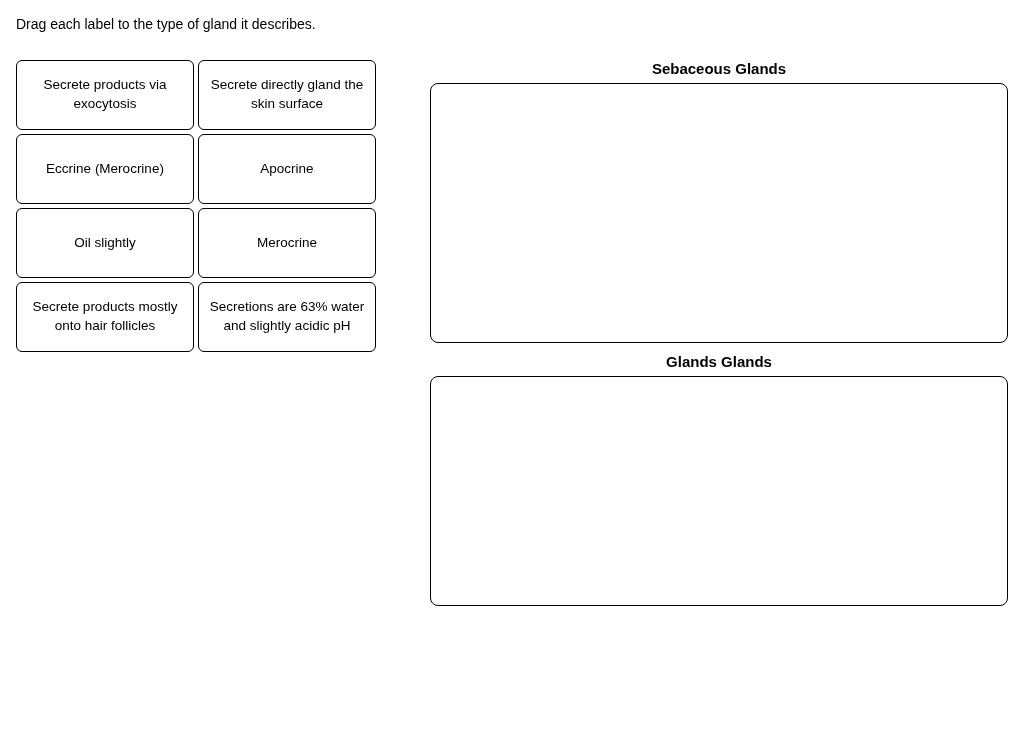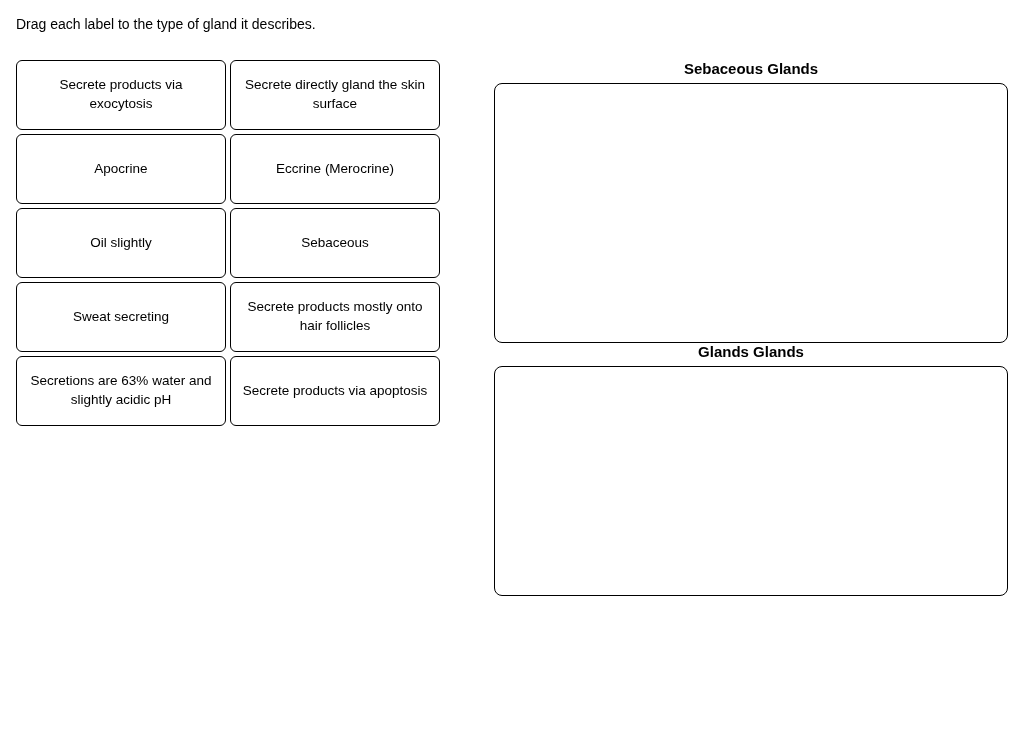--- a/index.html
+++ b/index.html
@@ -27,21 +27,21 @@
     .main-layout {
       display: flex;
       gap: 40px;
       align-items: flex-start;
     }
 
     .labels-panel {
       display: grid;
       grid-template-columns: 1fr 1fr;
       gap: 4px;
-      width: 424px;
+      width: 360px;
       flex-shrink: 0;
     }
 
     .label-card {
       border: 1.5px solid #000;
       border-radius: 6px;
       padding: 12px 10px;
       text-align: center;
       cursor: grab;
       min-height: 70px;
@@ -54,20 +54,21 @@
     }
 
     .drop-zones-panel {
       display: flex;
       flex-direction: column;
       gap: 0;
       flex: 1;
     }
 
     .drop-zone-section {
+      margin-bottom: 10px;
       padding-left: 14px;
     }
 
     .drop-zone-title {
       font-weight: bold;
       text-align: center;
       font-size: 15px;
       margin-bottom: 6px;
     }
 
@@ -90,28 +91,26 @@
 <body>
 
 <p class="instruction">Drag each label to the type of gland it describes.</p>
 
 <div class="main-layout">
 
   <div class="labels-panel" id="labels-panel">
 
   <div class="label-card" draggable="true">Secrete products via exocytosis</div>
       <div class="label-card" draggable="true">Secrete directly gland the skin surface</div>
+      <div class="label-card" draggable="true">Eccrine (Merocrine)</div>
       <div class="label-card" draggable="true">Apocrine</div>
-      <div class="label-card" draggable="true">Eccrine (Merocrine)</div>
       <div class="label-card" draggable="true">Oil slightly</div>
-      <div class="label-card" draggable="true">Sebaceous</div>
-      <div class="label-card" draggable="true">Sweat secreting</div>
+      <div class="label-card" draggable="true">Merocrine</div>
       <div class="label-card" draggable="true">Secrete products mostly onto hair follicles</div>
       <div class="label-card" draggable="true">Secretions are 63% water and slightly acidic pH</div>
-      <div class="label-card" draggable="true">Secrete products via apoptosis</div>
     </div>
 
   <div class="drop-zones-panel">
     <div class="drop-zone-section">
       <div class="drop-zone-title">Sebaceous Glands</div>
       <div class="drop-zone-box sebaceous" id="drop-sebaceous"></div>
     </div>
     <div class="drop-zone-section">
       <div class="drop-zone-title">Glands Glands</div>
       <div class="drop-zone-box sweat" id="drop-sweat"></div>

